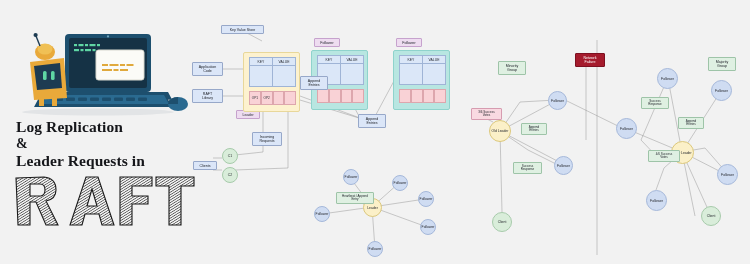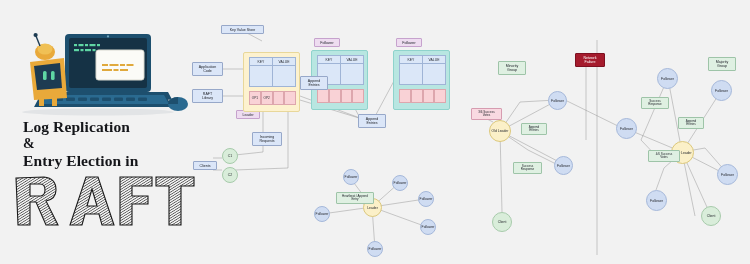--- a/index.html
+++ b/index.html
@@ -8,21 +8,21 @@
     background:#f2f2f2;
     font-family:"Liberation Sans", sans-serif;
     position:relative;
   }
   .canvas{position:absolute;left:0;top:0;width:750px;height:264px;}
 
   
   #hero{position:absolute;left:0;top:0;width:196px;height:264px;}
   #hero-art{position:absolute;left:8px;top:28px;width:180px;height:90px;}
   #hero-title{
-    position:absolute;left:23px;top:118px;width:176px;
+    position:absolute;left:16px;top:118px;width:176px;
     font-family:"Liberation Serif", serif;
     font-size:15.5px;line-height:17px;color:#15161a;font-weight:700;
     letter-spacing:.1px;
   }
   #hero-title .amp{font-size:14px;display:block;}
   #hero-raft{
     position:absolute;left:10px;top:170px;width:186px;height:62px;
   }
 
   
@@ -137,21 +137,21 @@
       </g>
 
       <path d="M160 72 C172 72 176 78 182 78" stroke="#b9bcbe" stroke-width="1.1" fill="none"></path>
       <ellipse cx="170" cy="76" rx="10" ry="7" fill="#2a6a90"></ellipse>
       <path d="M160 76 a10 7 0 0 1 10 -7 v7 Z" fill="#1d4f6e"></path>
     </svg>
 
     <div id="hero-title">
       <span>Log Replication</span>
       <span class="amp">&amp;</span>
-      <span>Entry Election in</span>
+      <span>Leader Requests in</span>
     </div>
 
     <svg id="hero-raft" viewBox="0 0 186 62">
       <defs>
         <pattern id="hatch" width="2.2" height="2.2" patternUnits="userSpaceOnUse" patternTransform="rotate(58)">
           <line x1="0" y1="0" x2="0" y2="2.2" stroke="#1b1b1b" stroke-width="1.1"></line>
         </pattern>
       </defs>
       <g fill="url(#hatch)" stroke="#1b1b1b" stroke-width="1.1">
 

